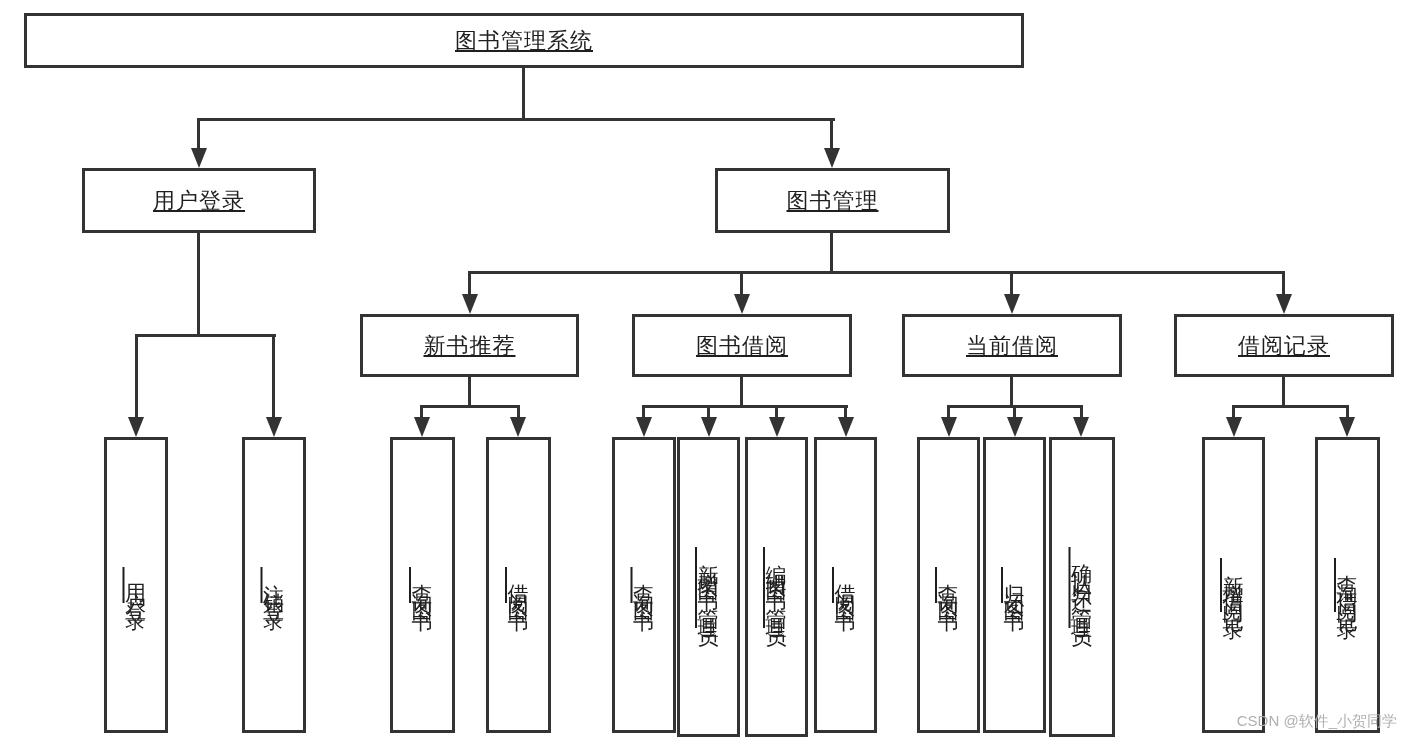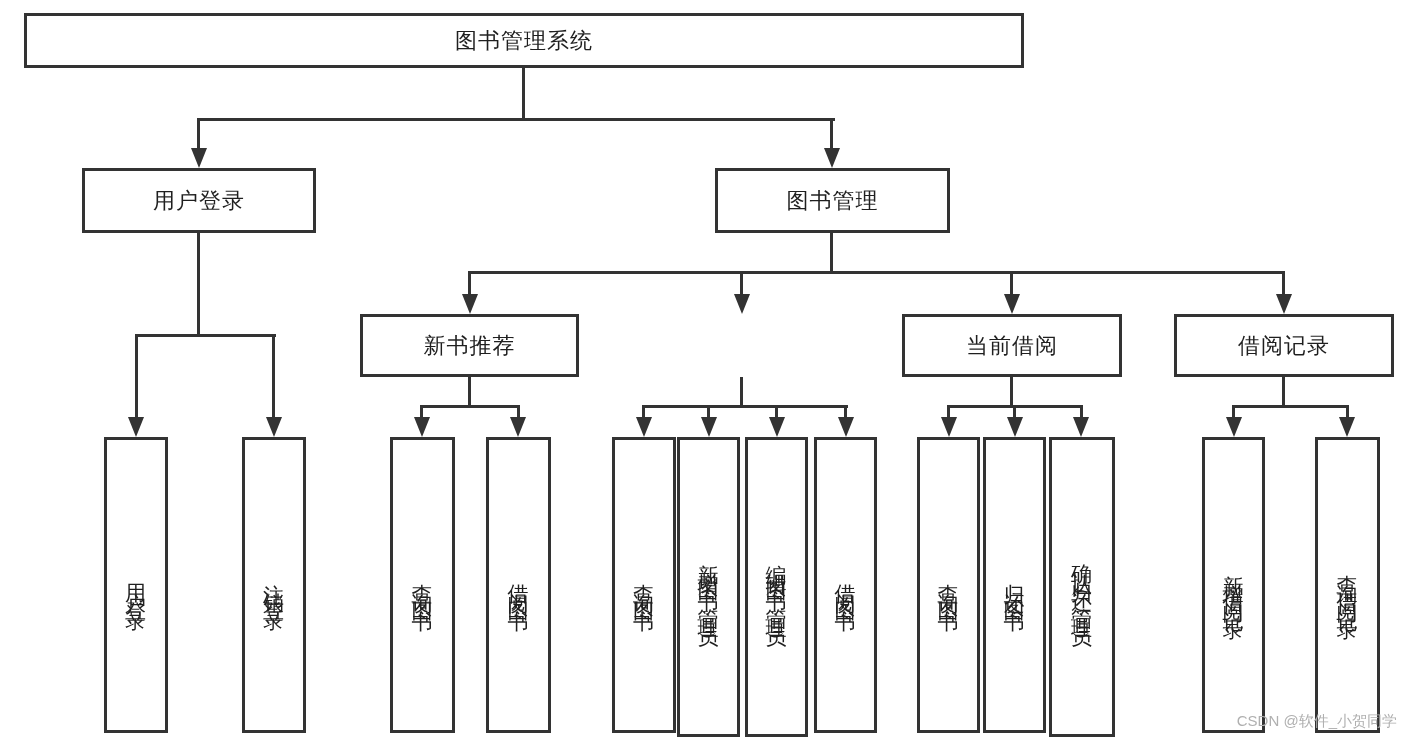--- a/index.html
+++ b/index.html
@@ -18,20 +18,21 @@
     overflow:hidden;
   }
   .box{
     position:absolute;
     background:#fff;
     border:3px solid var(--line);
     display:flex;
     align-items:center;
     justify-content:center;
     z-index:2;
+    text-decoration:underline;
   }
   .hlabel{
     font-size:22px;
     color:var(--text);
     letter-spacing:1px;
     white-space:nowrap;
   }
   .vlabel{
     writing-mode:vertical-rl;
     text-orientation:mixed;
@@ -74,20 +75,23 @@
 
   <div class="box" style="left:82px;top:168px;width:234px;height:65px">
     <span class="hlabel">用户登录</span>
   </div>
   <div class="box" style="left:715px;top:168px;width:235px;height:65px">
     <span class="hlabel">图书管理</span>
   </div>
 
   <div class="box" style="left:360px;top:314px;width:219px;height:63px">
     <span class="hlabel">新书推荐</span>
+  </div>
+  <div class="box" style="left:632px;top:314px;width:220px;height:63px">
+    <span class="hlabel">图书借阅</span>
   </div>
   <div class="box" style="left:902px;top:314px;width:220px;height:63px">
     <span class="hlabel">当前借阅</span>
   </div>
   <div class="box" style="left:1174px;top:314px;width:220px;height:63px">
     <span class="hlabel">借阅记录</span>
   </div>
 
   <div class="box" style="left:104px;top:437px;width:64px;height:296px">
     <span class="vlabel">用户登录</span>

